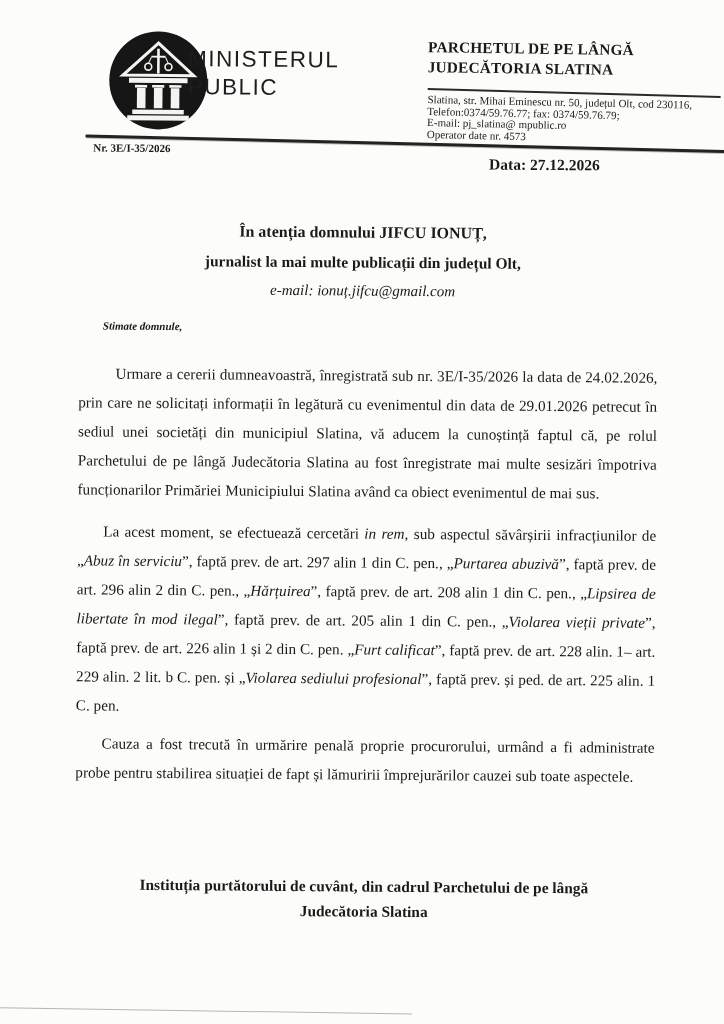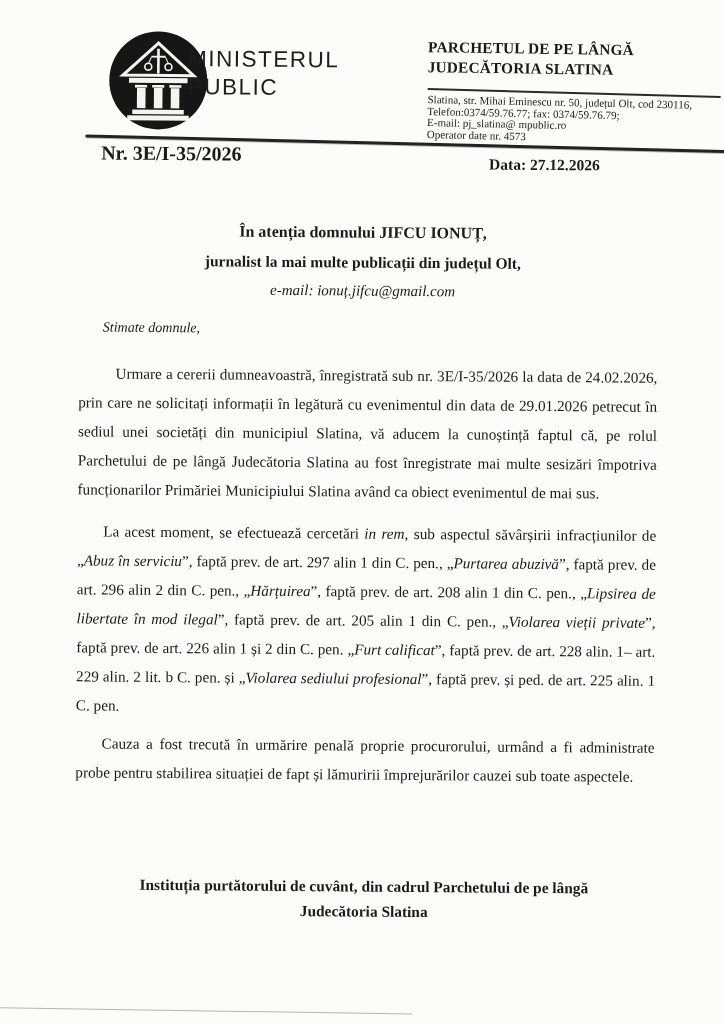--- a/index.html
+++ b/index.html
@@ -34,30 +34,30 @@
     position:absolute;left:426px;top:93px;
     font-size:11px;line-height:11.6px;white-space:nowrap;
     transform:rotate(0.75deg);transform-origin:left top;
   }
   .main-rule{
     position:absolute;left:84px;top:136px;width:648px;height:3px;
     background:#232323;border-radius:2px;
     transform:rotate(0.95deg);transform-origin:left center;
     box-shadow:0 1px 0 rgba(0,0,0,0.25);
   }
-  .ref-number{position:absolute;left:100px;top:143px;font-weight:bold;font-size:20px;}
+  .ref-number{position:absolute;left:92px;top:143px;font-weight:bold;font-size:11px;}
   .ref-date{position:absolute;left:488px;top:154px;font-weight:bold;font-size:15.5px;}
 
   
   .addressee{position:absolute;left:110px;top:223px;width:505px;text-align:center;}
   .addressee .attention{font-weight:bold;font-size:16px;margin:0 0 12px;}
   .addressee .role{font-weight:bold;font-size:15.5px;margin:0 0 11px;}
   .addressee .mail{font-style:italic;font-size:15px;margin:0;}
 
-  .salutation{position:absolute;left:103px;top:321px;font-weight:normal;font-style:italic;font-size:14px;}
+  .salutation{position:absolute;left:103px;top:321px;font-weight:bold;font-style:italic;font-size:11px;}
 
   
   .body-text{position:absolute;left:79px;top:360px;width:579px;
     font-size:15.2px;line-height:29px;text-align:justify;}
   .body-text p{margin:0;}
   .body-text .p1{text-indent:37px;margin-bottom:13px;}
   .body-text .p2{text-indent:26px;margin-bottom:9px;}
   .body-text .p3{text-indent:26px;}
 
   

